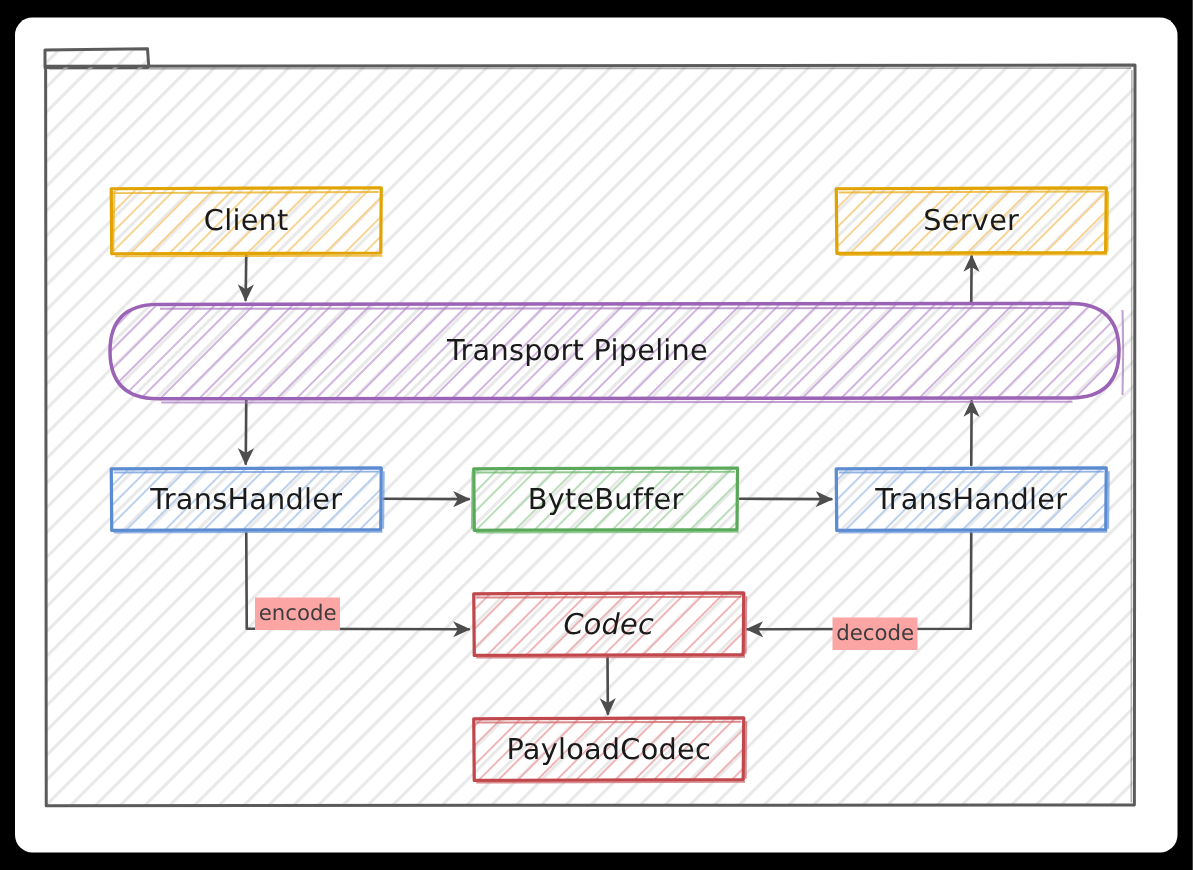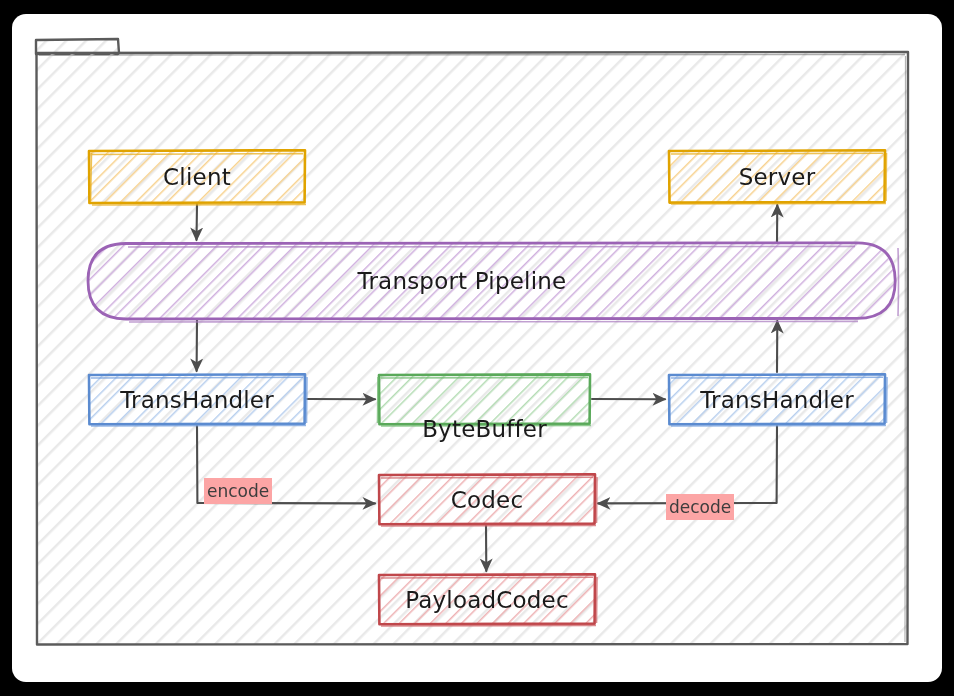--- a/index.html
+++ b/index.html
@@ -149,24 +149,24 @@
 
 
   <div class="lbl node-label" style="left:657px; top:137px; width:216px; height:51px;">Server</div>
 
   <div class="lbl node-label" style="left:77px; top:137px; width:216px; height:52px;">Client</div>
 
   <div class="lbl node-label" style="left:76px; top:229px; width:748px; height:76px;">Transport Pipeline</div>
 
   <div class="lbl node-label" style="left:77px; top:361px; width:216px; height:49px;">TransHandler</div>
 
-  <div class="lbl node-label" style="left:367px; top:361px; width:211px; height:49px;margin-top:29px;">ByteBuffer</div>
+  <div class="lbl node-label" style="left:367px; top:361px; width:211px; height:49px;">ByteBuffer</div>
 
   <div class="lbl node-label" style="left:657px; top:361px; width:216px; height:49px;">TransHandler</div>
 
-  <div class="lbl node-label" style="left:367px; top:461px; width:216px; height:49px;">Codec</div>
+  <div class="lbl node-label" style="left:367px; top:461px; width:216px; height:49px;font-style:italic;">Codec</div>
 
   <div class="lbl node-label" style="left:367px; top:561px; width:216px; height:49px;">PayloadCodec</div>
 
   <div class="lbl edge-label" style="left:192px; top:464px; height:26px;">encode</div>
 
   <div class="lbl edge-label" style="left:654px; top:480px; height:26px;">decode</div>
 </div>
 
 </body></html>

